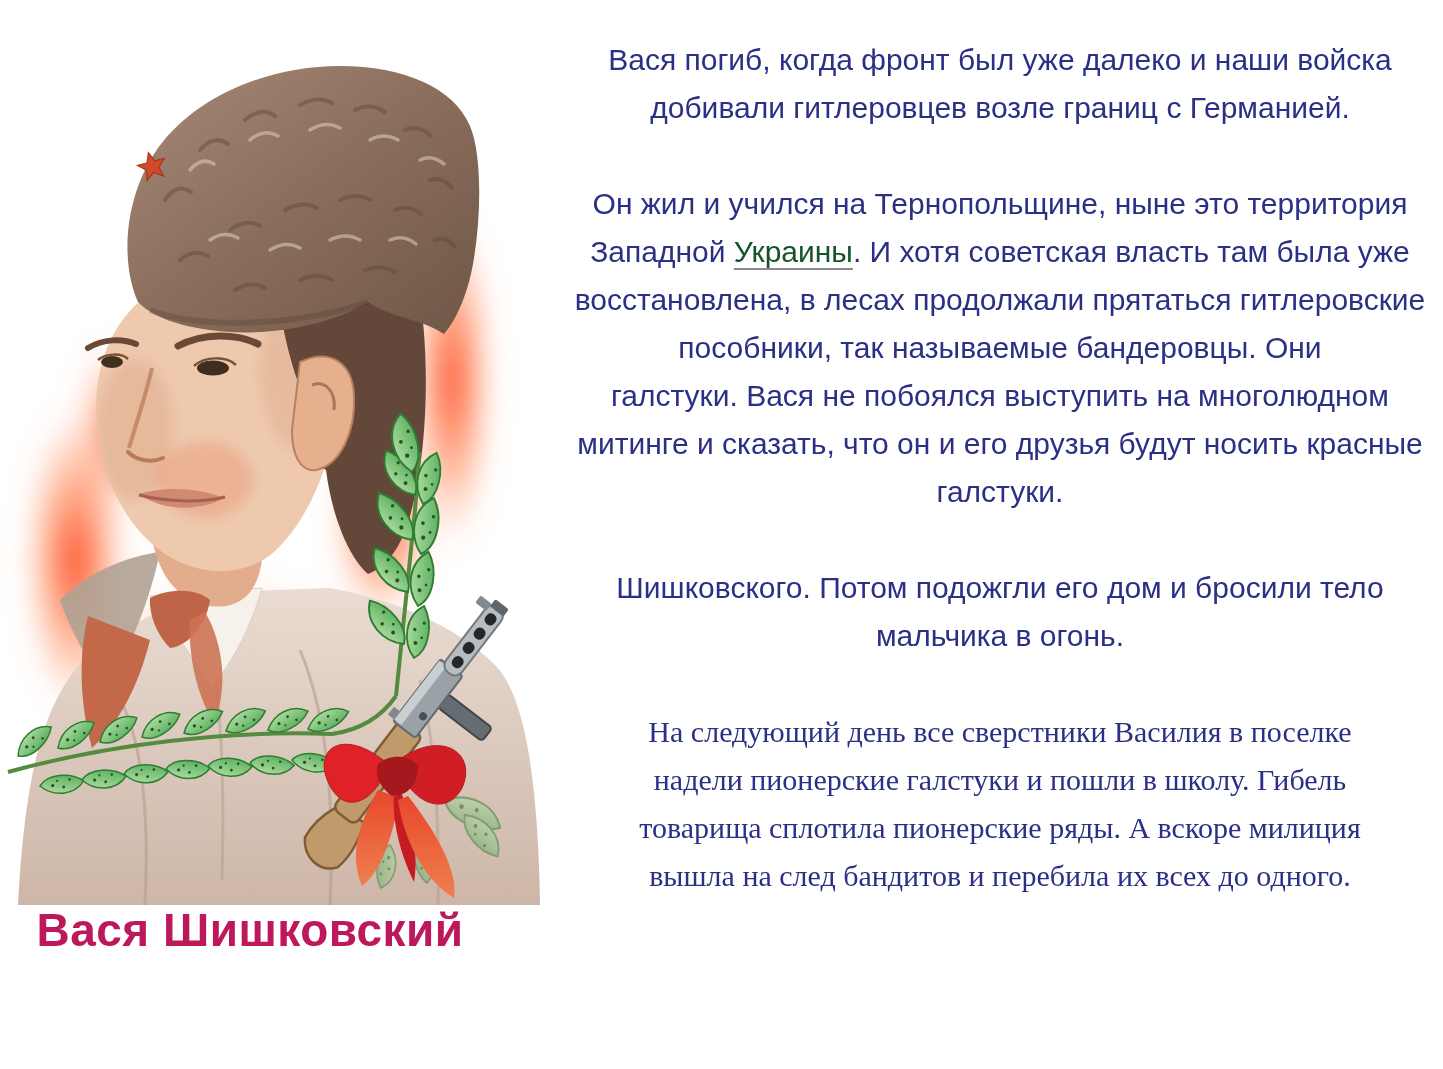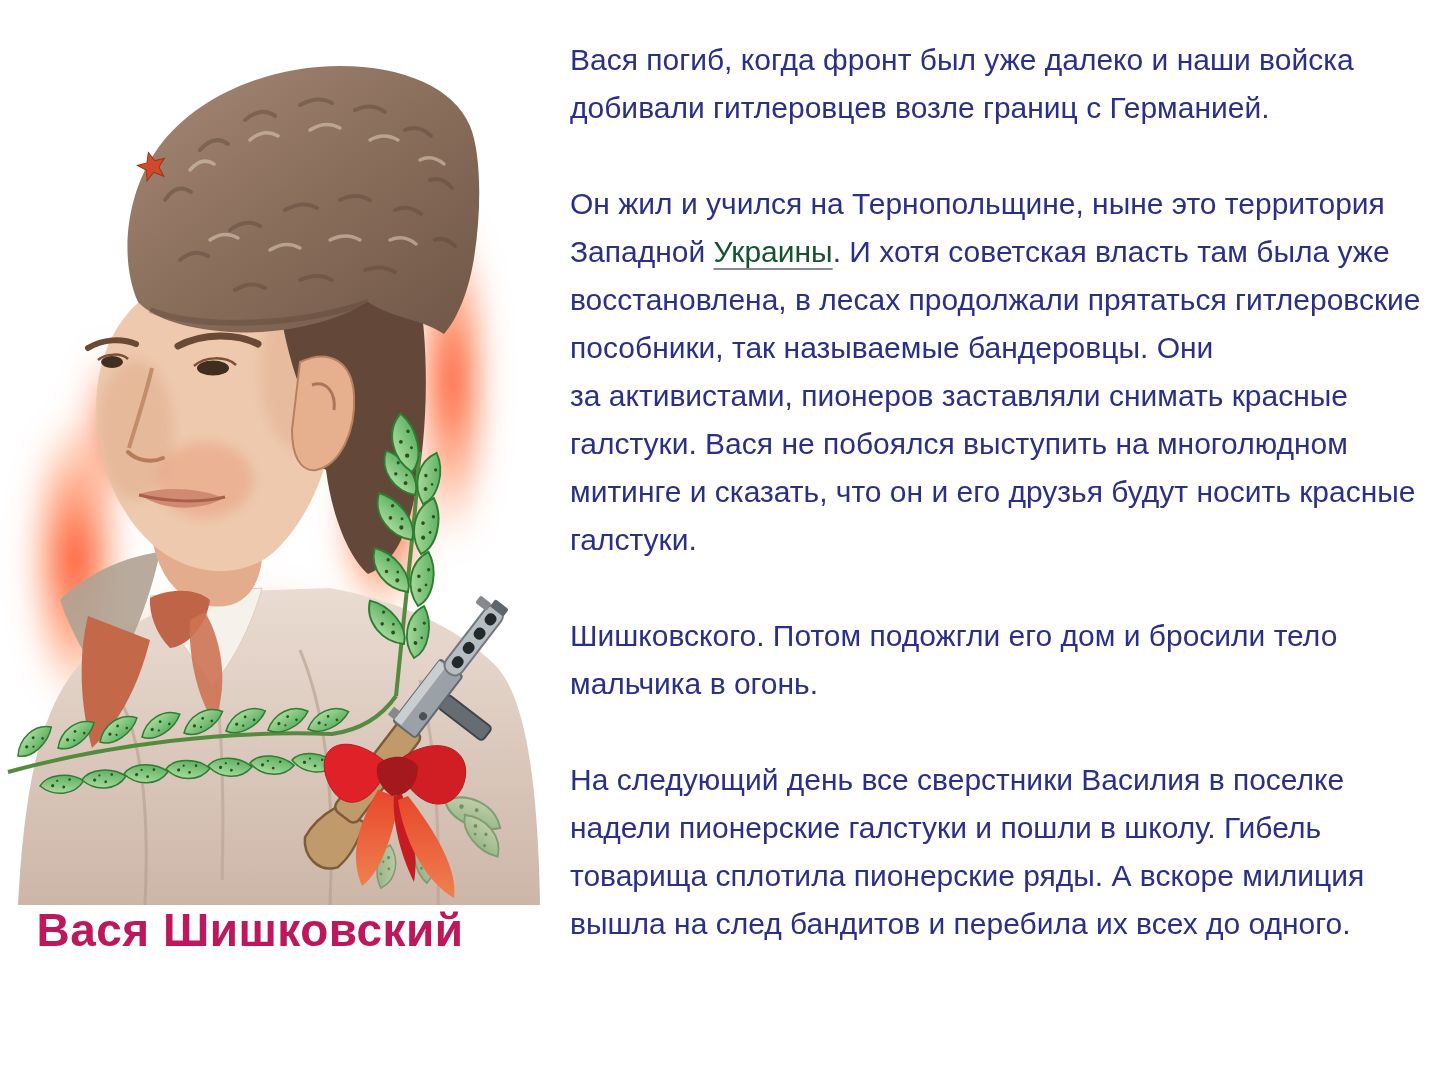--- a/index.html
+++ b/index.html
@@ -5,23 +5,23 @@
   html,body{margin:0;padding:0;background:#ffffff;}
   .stage{
     position:relative;width:1443px;height:1069px;background:#ffffff;
     overflow:hidden;font-family:"Liberation Sans","DejaVu Sans",sans-serif;
   }
   .figure{position:absolute;left:0;top:0;width:550px;height:905px;}
   .caption{
     position:absolute;left:30px;top:903px;width:440px;
     text-align:center;font-weight:bold;font-size:46px;letter-spacing:0.5px;
   }
-  .article{position:absolute;left:570px;top:36px;width:860px;font-size:30px;line-height:48px;}
+  .article{position:absolute;left:570px;top:36px;width:860px;font-size:30px;line-height:48px;text-align:center;}
   .article p{margin:0 0 48px 0;}
-  .article p:last-child{margin-bottom:8px;}
+  .article p:last-child{margin-bottom:8px;font-family:Liberation Serif, serif;}
   .line{display:block;white-space:nowrap;}
   .link{text-decoration:underline;text-underline-offset:6px;text-decoration-thickness:2px;}
 </style>
 </head>
 <body>
 
 <div class="stage">
 
   <div class="figure">
     <svg width="550" height="905" viewBox="0 0 550 905" xmlns="http://www.w3.org/2000/svg" aria-hidden="true">
@@ -226,21 +226,20 @@
   <div class="article" style="color: rgb(43, 47, 133);">
       <p>
         <span class="line"><span>Вася погиб, когда фронт был уже далеко и наши войска</span></span>
         <span class="line"><span>добивали гитлеровцев возле границ с Германией.</span></span>
       </p>
       <p>
         <span class="line"><span>Он жил и учился на Тернопольщине, ныне это территория</span></span>
         <span class="line"><span>Западной </span><span class="link" style="color: #14532d; text-decoration-color: rgb(138, 138, 138);">Украины</span><span>. И хотя советская власть там была уже</span></span>
         <span class="line"><span>восстановлена, в лесах продолжали прятаться гитлеровские</span></span>
         <span class="line"><span>пособники, так называемые бандеровцы. Они</span></span>
-        <span class="line"><span>за активистами, пионеров заставляли снимать красные</span></span>
         <span class="line"><span>галстуки. Вася не побоялся выступить на многолюдном</span></span>
         <span class="line"><span>митинге и сказать, что он и его друзья будут носить красные</span></span>
         <span class="line"><span>галстуки.</span></span>
       </p>
       <p>
         <span class="line"><span>Шишковского. Потом подожгли его дом и бросили тело</span></span>
         <span class="line"><span>мальчика в огонь.</span></span>
       </p>
       <p>
         <span class="line"><span>На следующий день все сверстники Василия в поселке</span></span>

